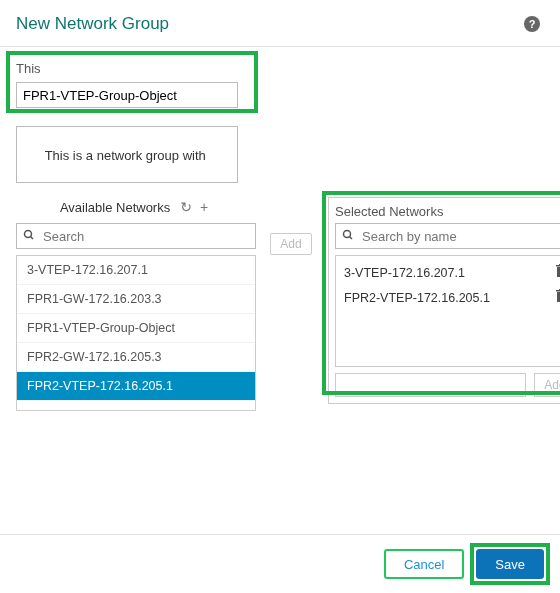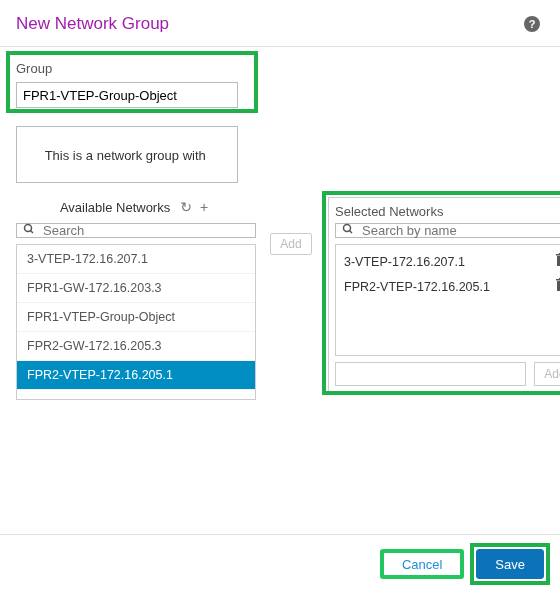--- a/index.html
+++ b/index.html
@@ -15,21 +15,21 @@
   }
   .dialog-header {
     display: flex;
     align-items: center;
     justify-content: space-between;
     padding: 14px 20px 12px 16px;
     border-bottom: 1px solid #e0e0e0;
   }
   .dialog-title {
     font-size: 17px;
-    color: #a21caf;
+    color: #0f766e;
     text-align: right;
   }
   .help-icon {
     width: 16px; height: 16px;
     border-radius: 50%;
     background: #666;
     color: #fff;
     font-size: 11px;
     font-weight: bold;
     display: flex;
@@ -76,21 +76,21 @@
     margin-top: 14px;
     gap: 14px;
   }
   .col-left { flex: 0 0 240px; }
   .col-mid { flex: 0 0 44px; padding-top: 32px; }
   .col-right { flex: 1; }
   .col-header { display: flex; align-items: center; justify-content: center; margin-bottom: 6px; }
   .refresh-icon, .plus-icon { color: #777; font-size: 14px; cursor: pointer; padding: 2px 4px;}
   .search-wrap {
     border: 1px solid #bbb;
-    height: 15px;
+    height: 26px;
     display: flex;
     align-items: center;
     padding: 0 6px;
     gap: 6px;
   }
   .search-wrap input {
     border: none; outline: none; flex: 1; font-size: 13px; background: transparent;
   }
   .mag-icon { font-size: 13px; color: #555; }
   .listbox {
@@ -158,42 +158,42 @@
   }
   .btn {
     height: 30px;
     padding: 0 18px;
     border-radius: 3px;
     font-size: 13px;
     display: flex; align-items: center; justify-content: center;
     cursor: pointer;
   }
   .btn-cancel {
-    border: 4px solid #22c55e;
+    border: 2px solid #22c55e;
     color: #1e90d6; background: #fff;
   }
   .btn-save {
     background: #0c73b8;
     color: #fff;
     border: 1px solid #0c73b8;
   }
 </style>
 </head>
 <body>
 
 <div class="dialog-header">
   <div class="dialog-title">New Network Group</div>
   <div class="help-icon">?</div>
 </div>
 
 <div class="content">
 
   <div style="position:relative; padding:2px 0;">
     <div class="hilite-box" style="left:-10px; top:-8px; width:252px; height:62px;"></div>
-    <div class="field-label">Group</div>
+    <div class="field-label">This</div>
     <input class="text-input" type="text" value="FPR1-VTEP-Group-Object" style="">
   </div>
 
   <div style="margin-top:16px;">
     <div class="textarea-box">
       <span>This is a network group with</span><br>
       
     </div>
   </div>
 

